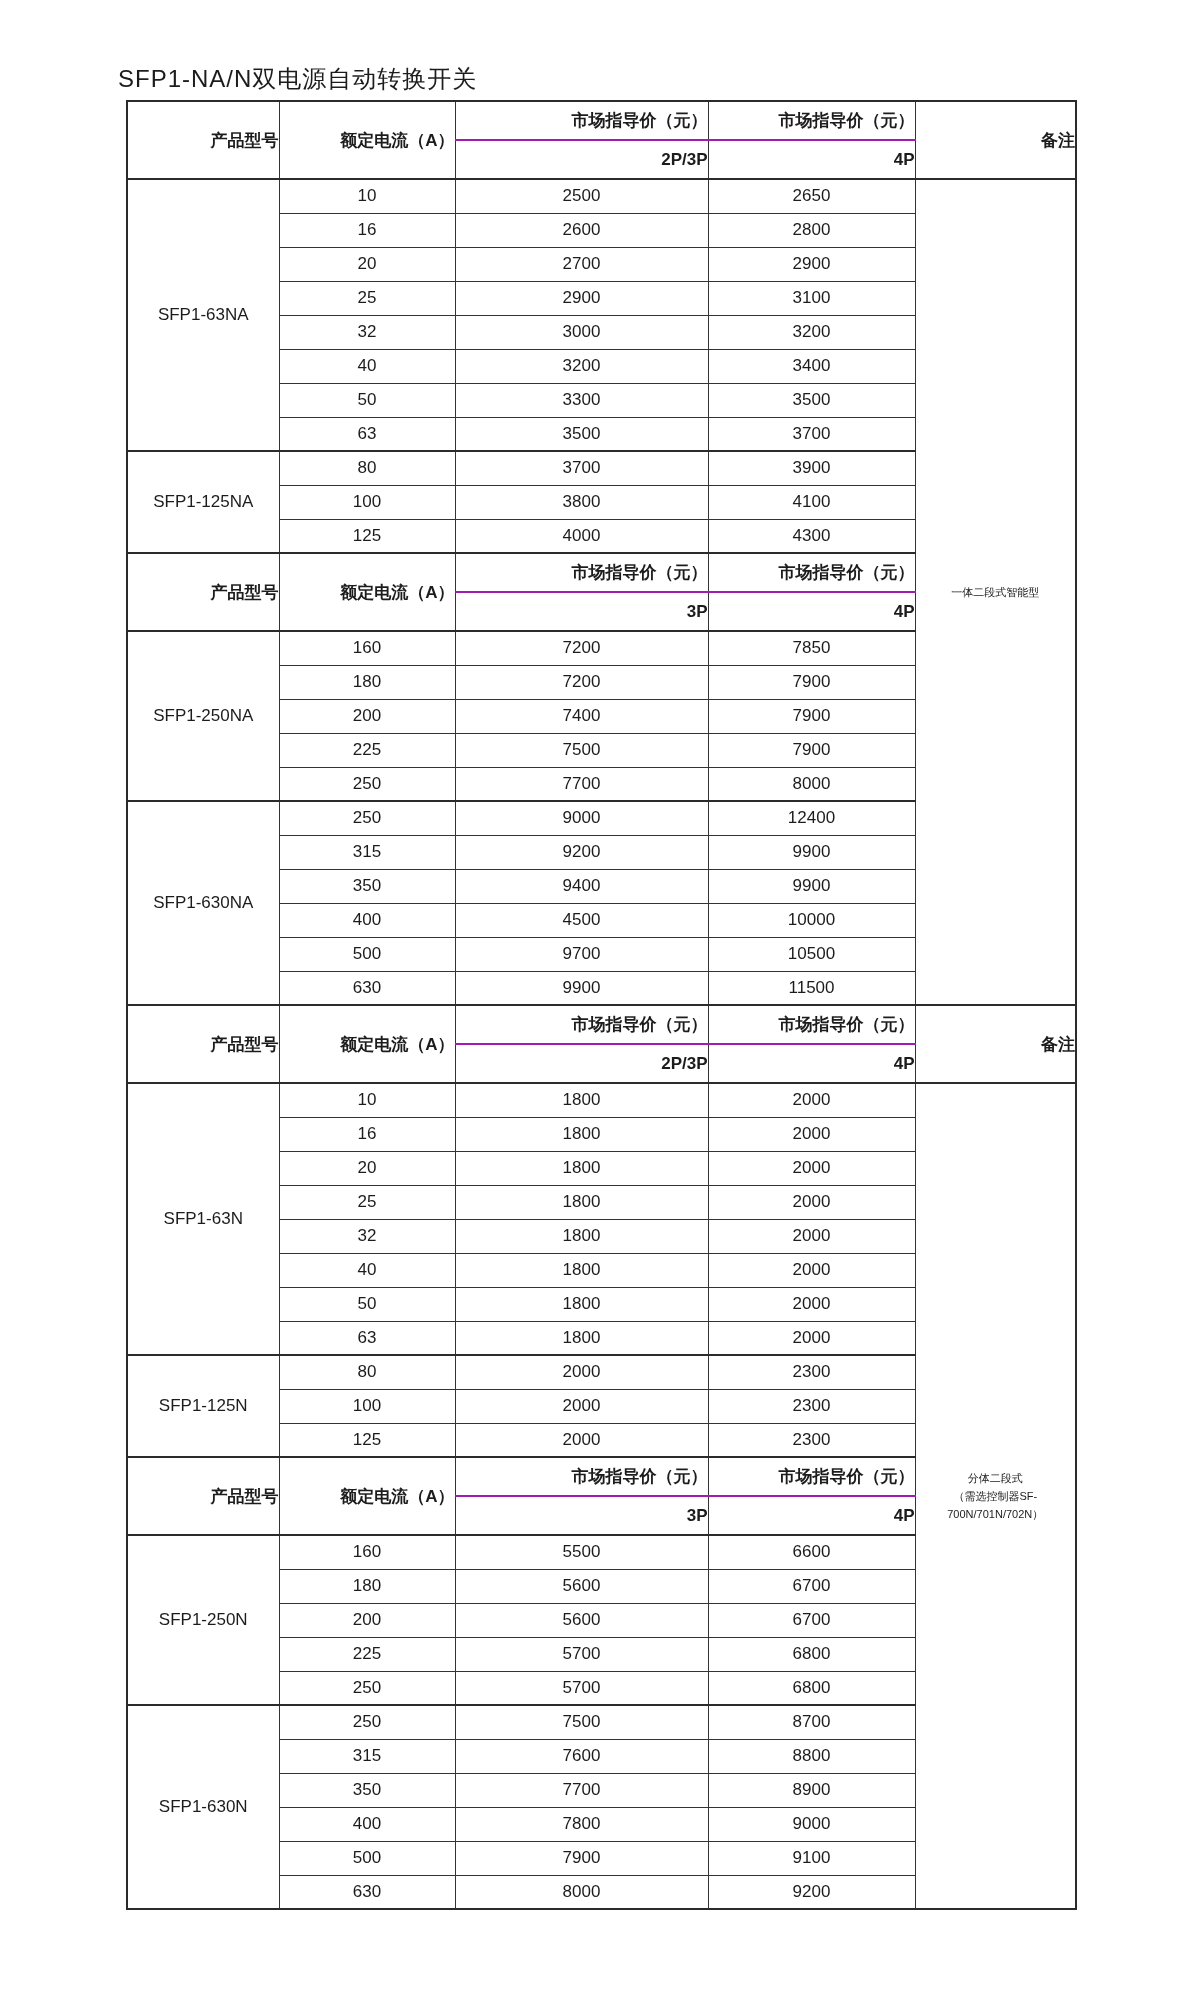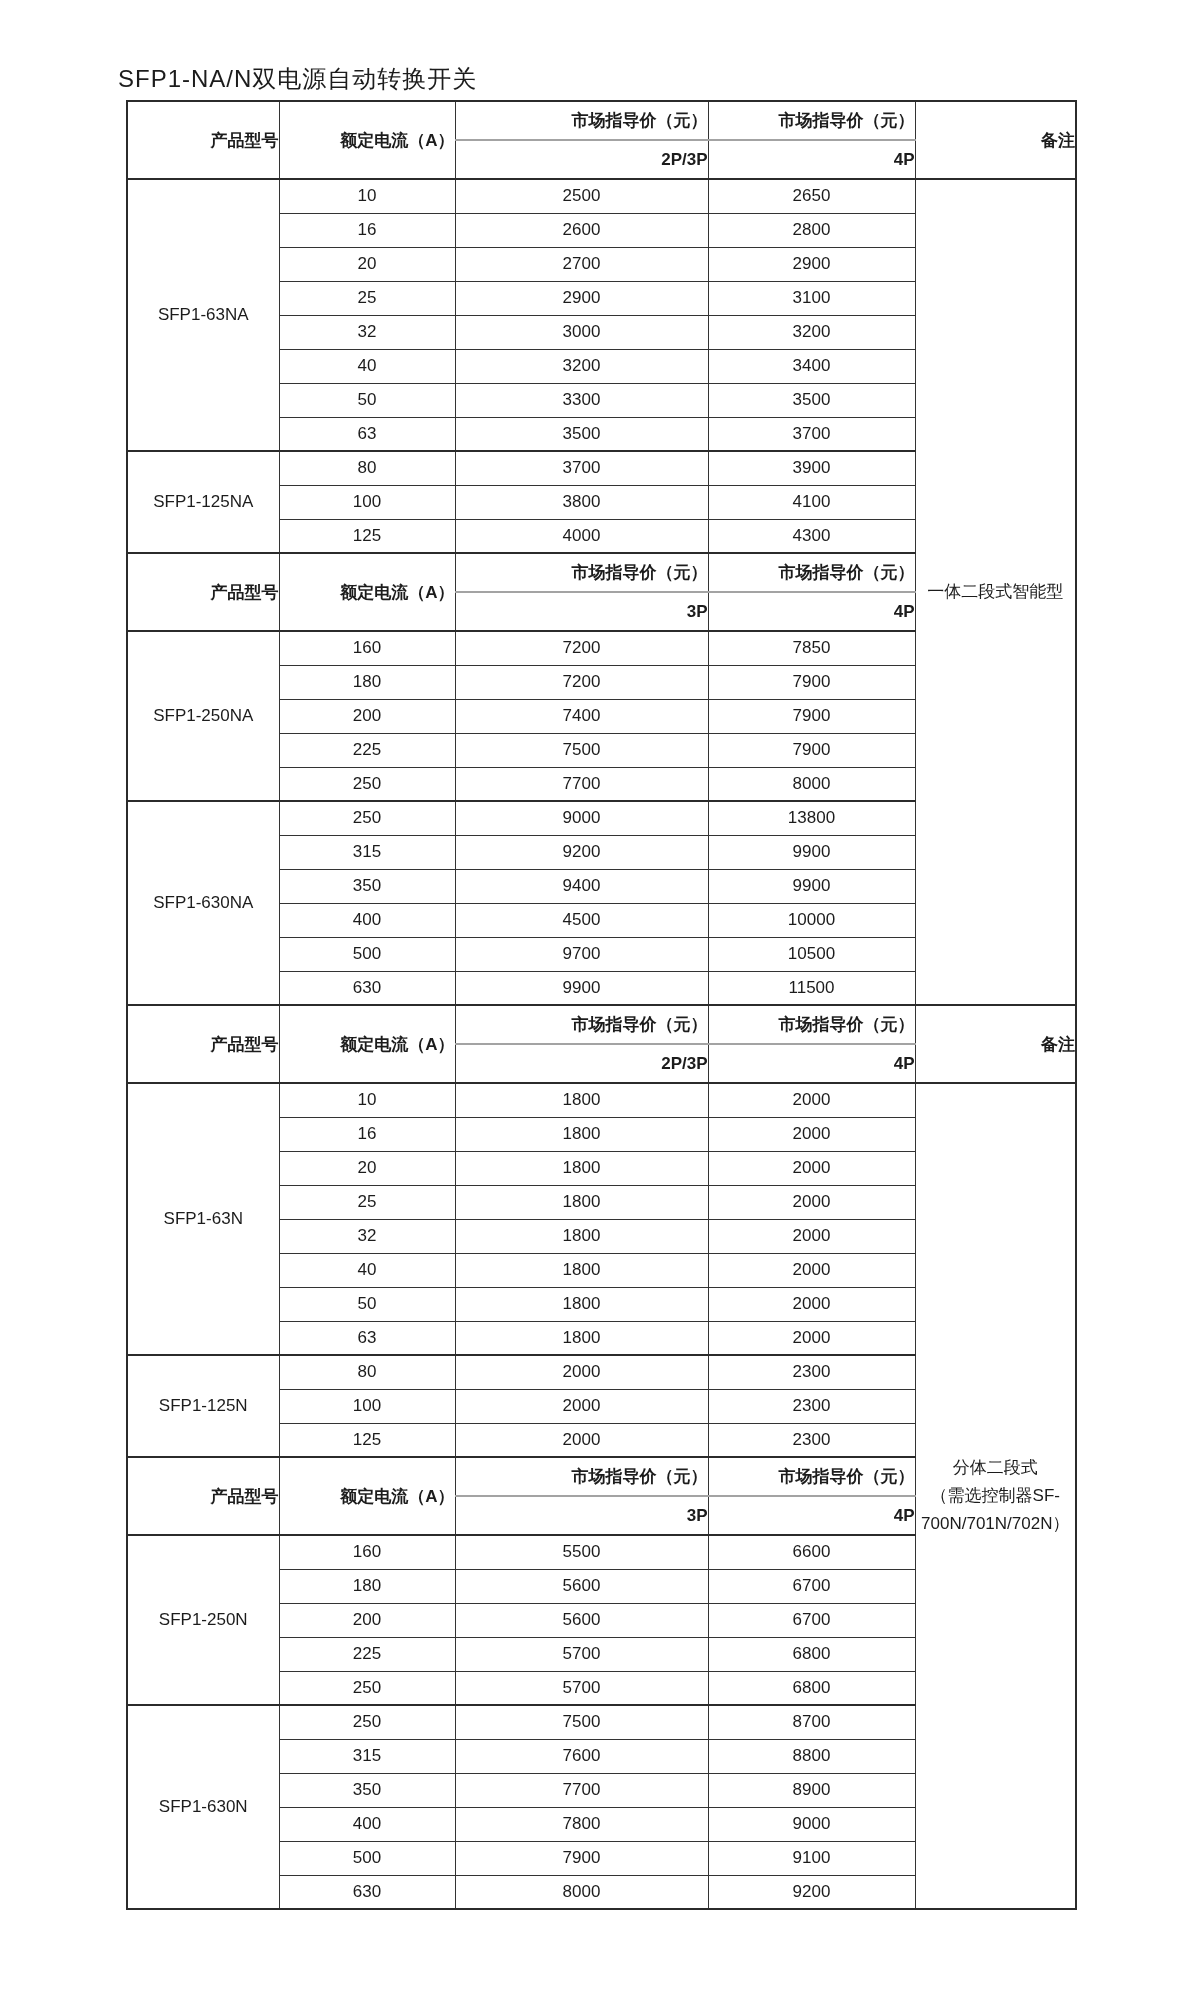--- a/index.html
+++ b/index.html
@@ -32,26 +32,26 @@
     vertical-align:middle;
     padding:0;
     font-size:17px;
     font-weight:normal;
     overflow:visible;
   }
   .price-table th { font-weight:bold;text-align:right; }
   tr.hdr-a, tr.hdr-b { height:39px; }
   tr.data-row { height:34px; }
   tr.hdr-a > th { border-top:2px solid #2b2b2b; }
-  tr.hdr-b > th { border-top:2px solid #a3a3a3; }
+  tr.hdr-b > th { border-top:2px solid #a21caf; }
   tr.sec-start > td, tr.group-start > td { border-top:2px solid #2b2b2b;margin-top:32px; }
   td.note-cell {
     white-space:pre-line;
     line-height:1.65;
-    font-size:17px;
+    font-size:11px;
   }
 </style>
 </head>
 <body>
 
 <h1 class="doc-title">SFP1-NA/N双电源自动转换开关</h1>
 
 <table class="price-table">
   <colgroup>
       <col style="width: 152px;">
@@ -163,21 +163,21 @@
       </tr>
       <tr class="data-row">
         <td>250</td>
         <td>7700</td>
         <td>8000</td>
       </tr>
       <tr class="data-row group-start">
         <td rowspan="6">SFP1-630NA</td>
         <td>250</td>
         <td>9000</td>
-        <td>13800</td>
+        <td>12400</td>
       </tr>
       <tr class="data-row">
         <td>315</td>
         <td>9200</td>
         <td>9900</td>
       </tr>
       <tr class="data-row">
         <td>350</td>
         <td>9400</td>
         <td>9900</td>

